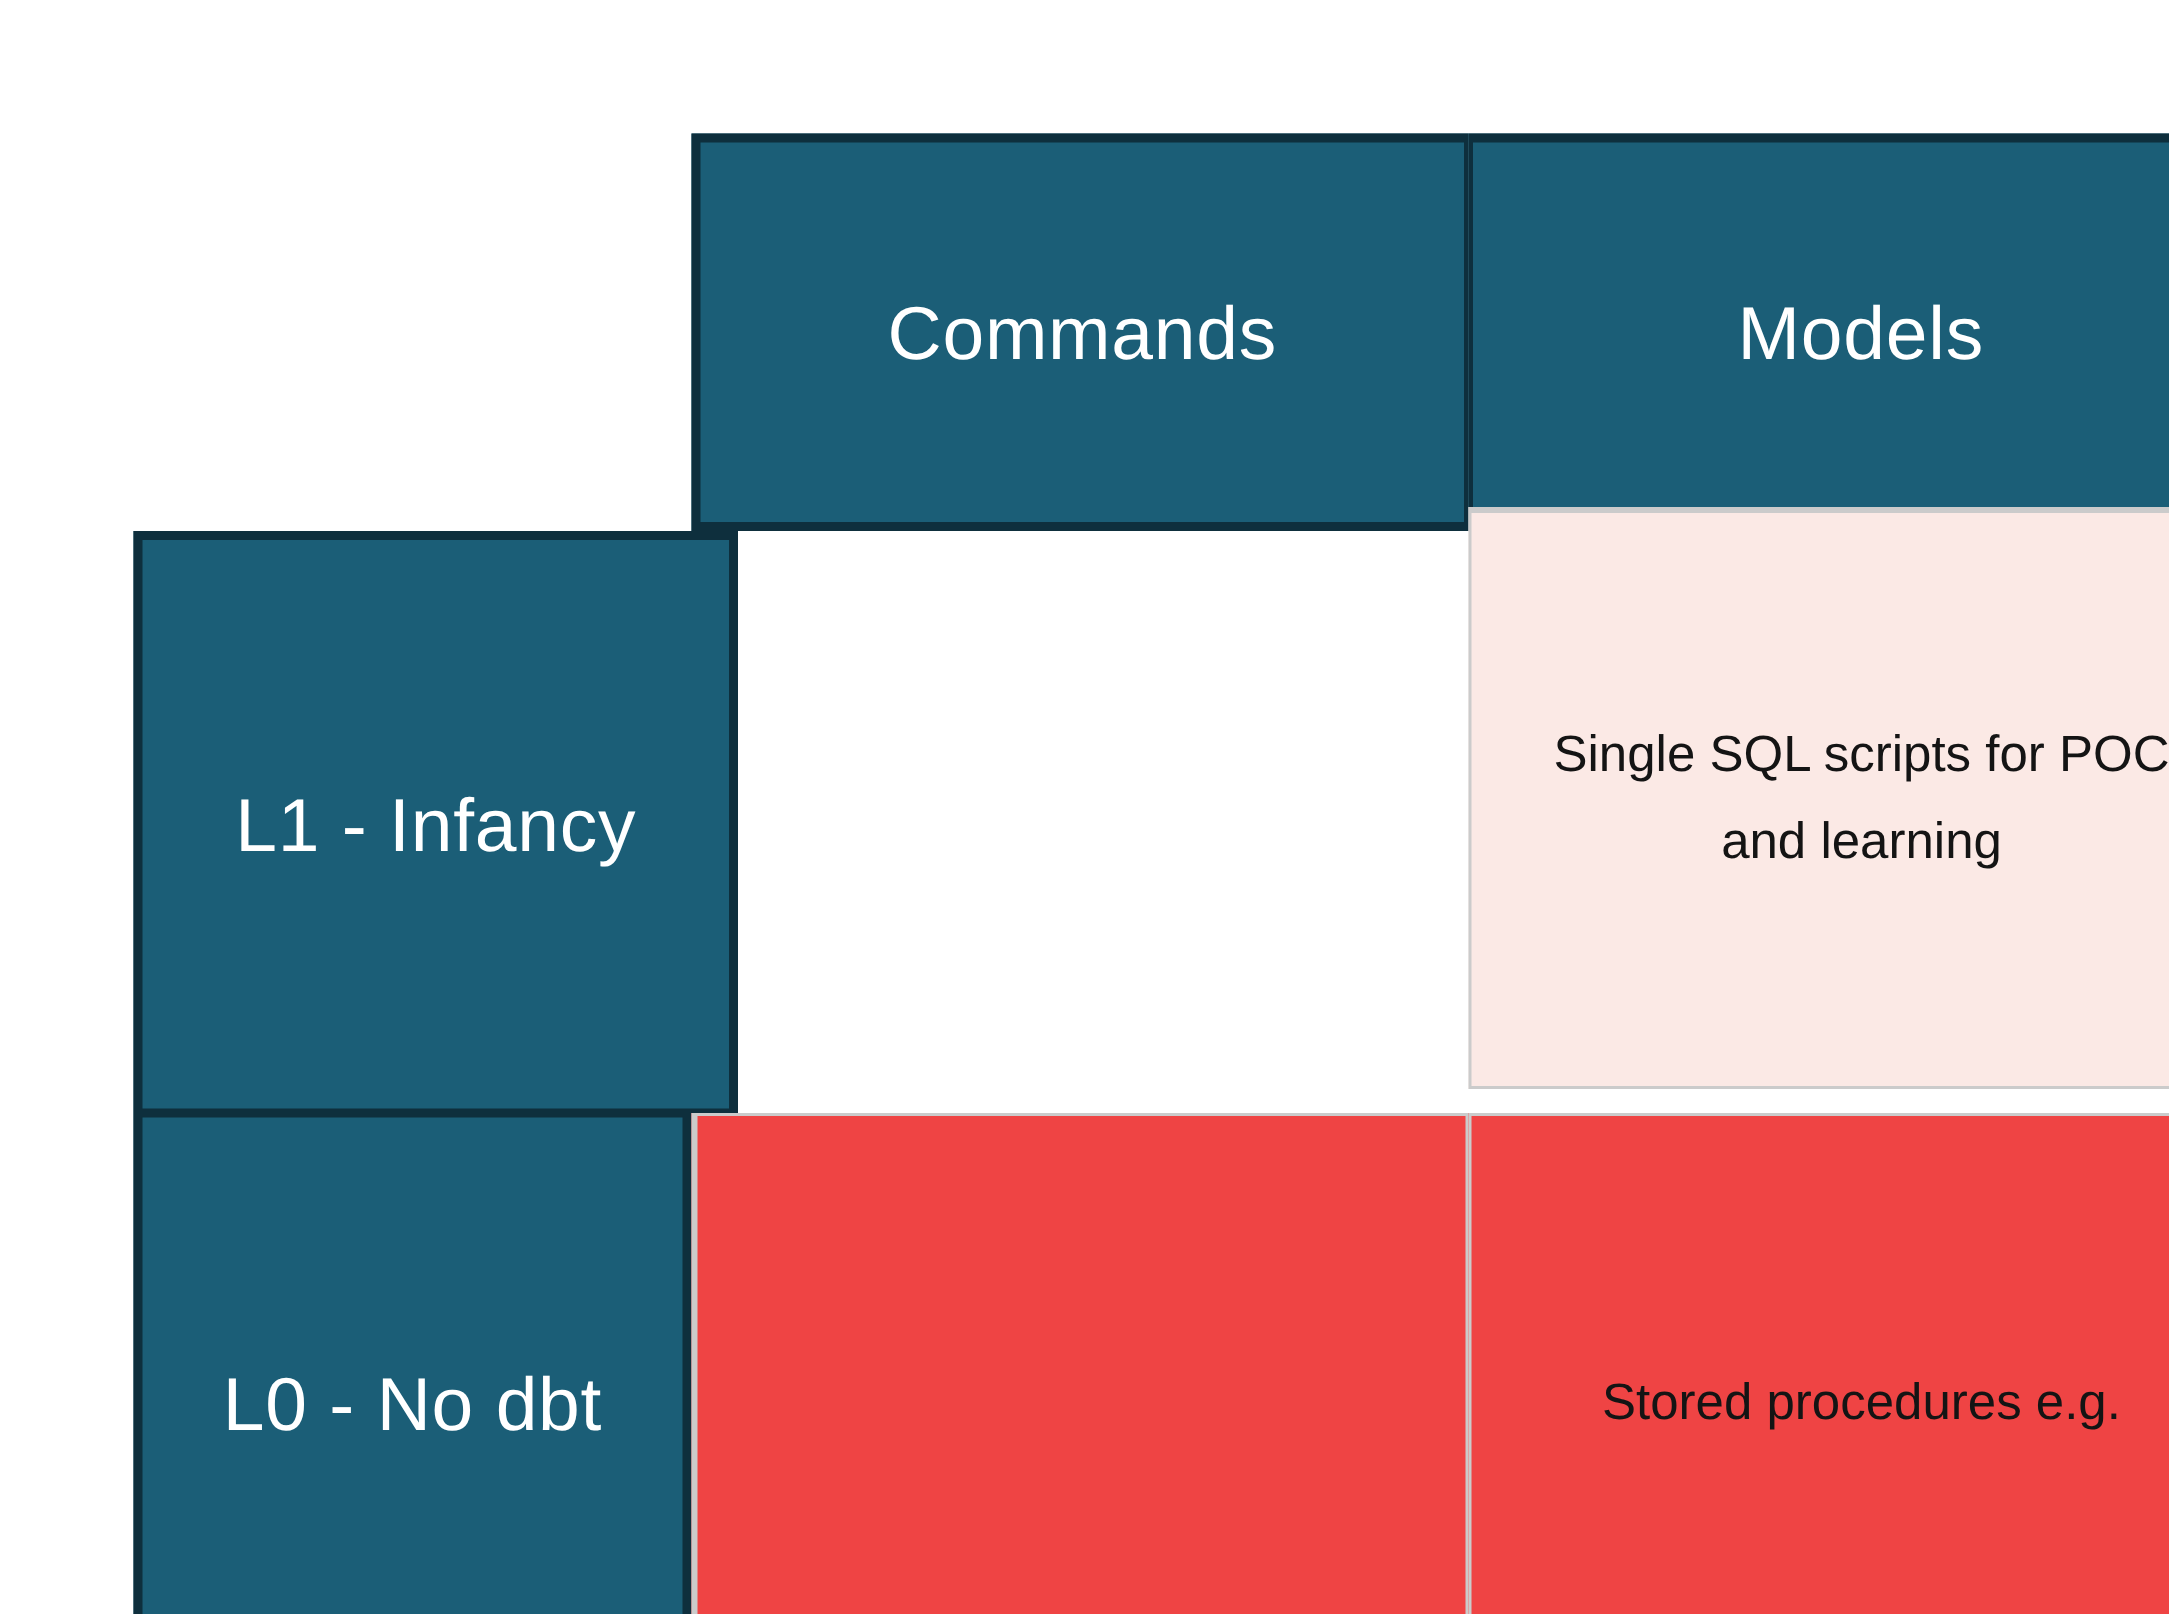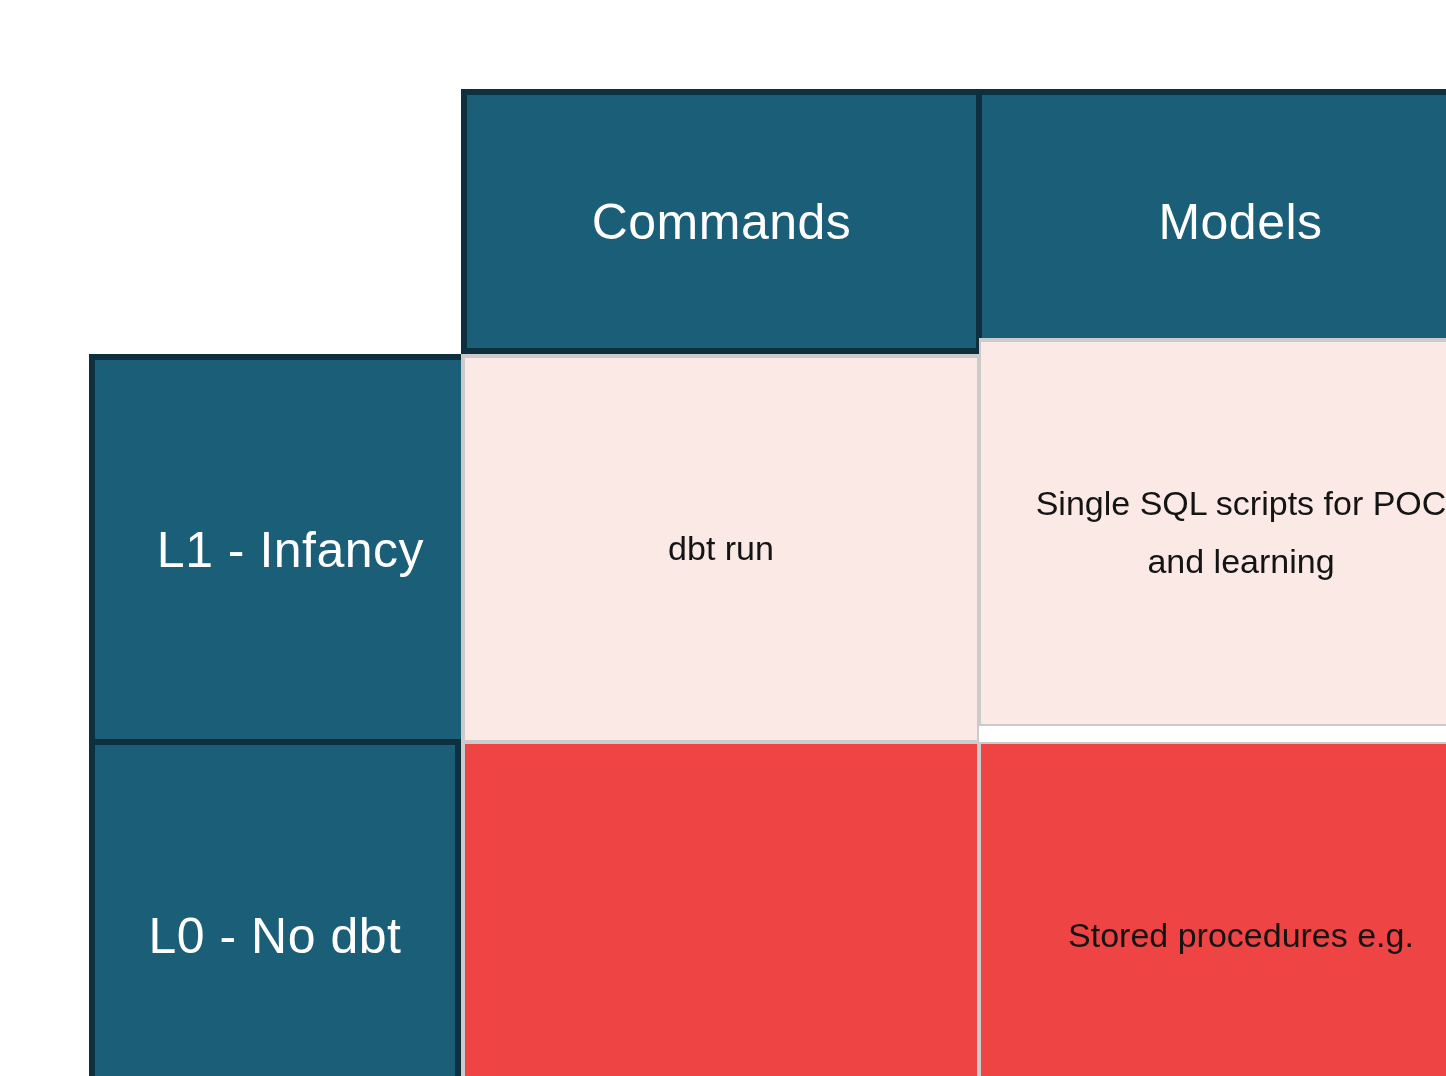--- a/index.html
+++ b/index.html
@@ -57,21 +57,20 @@
 <body>
 
 <div class="canvas">
 
   <div class="cell teal hdr-commands">Commands</div>
 
   <div class="cell teal hdr-models">Models</div>
 
   <div class="cell teal row-l1">L1 - Infancy</div>
 
-  <div class="cell light pink l1-commands">dbt run</div>
 
   <div class="cell light pink l1-models">Single SQL scripts for POC and learning</div>
 
   <div class="cell teal row-l0">L0 - No dbt</div>
 
   <div class="cell light white l0-commands"></div>
 
   <div class="cell light white l0-models">Stored procedures e.g.</div>
 
 </div>

